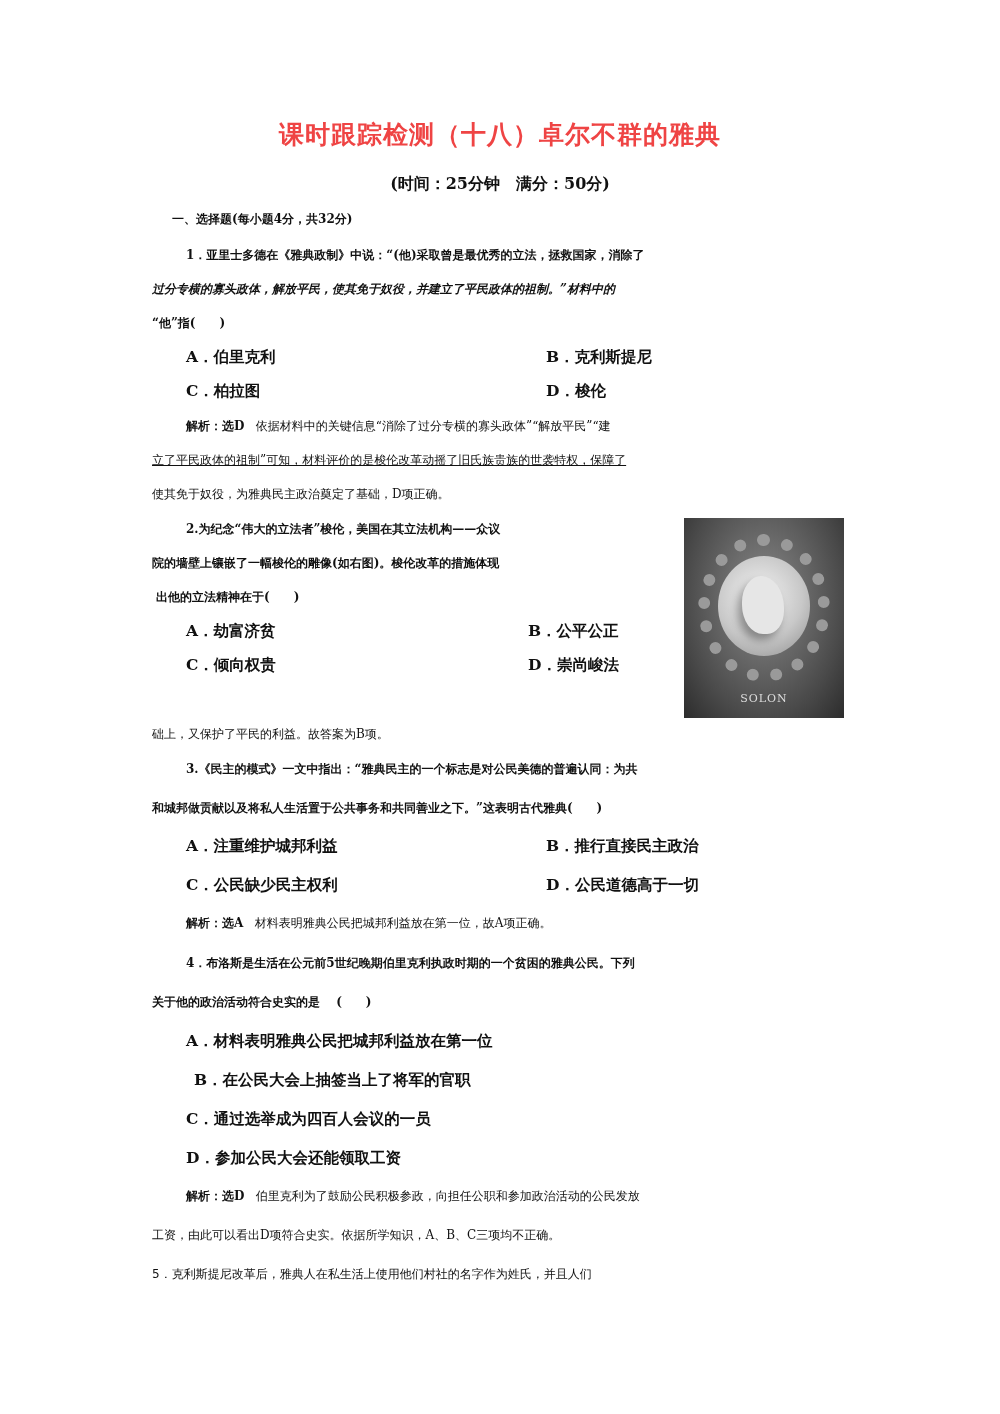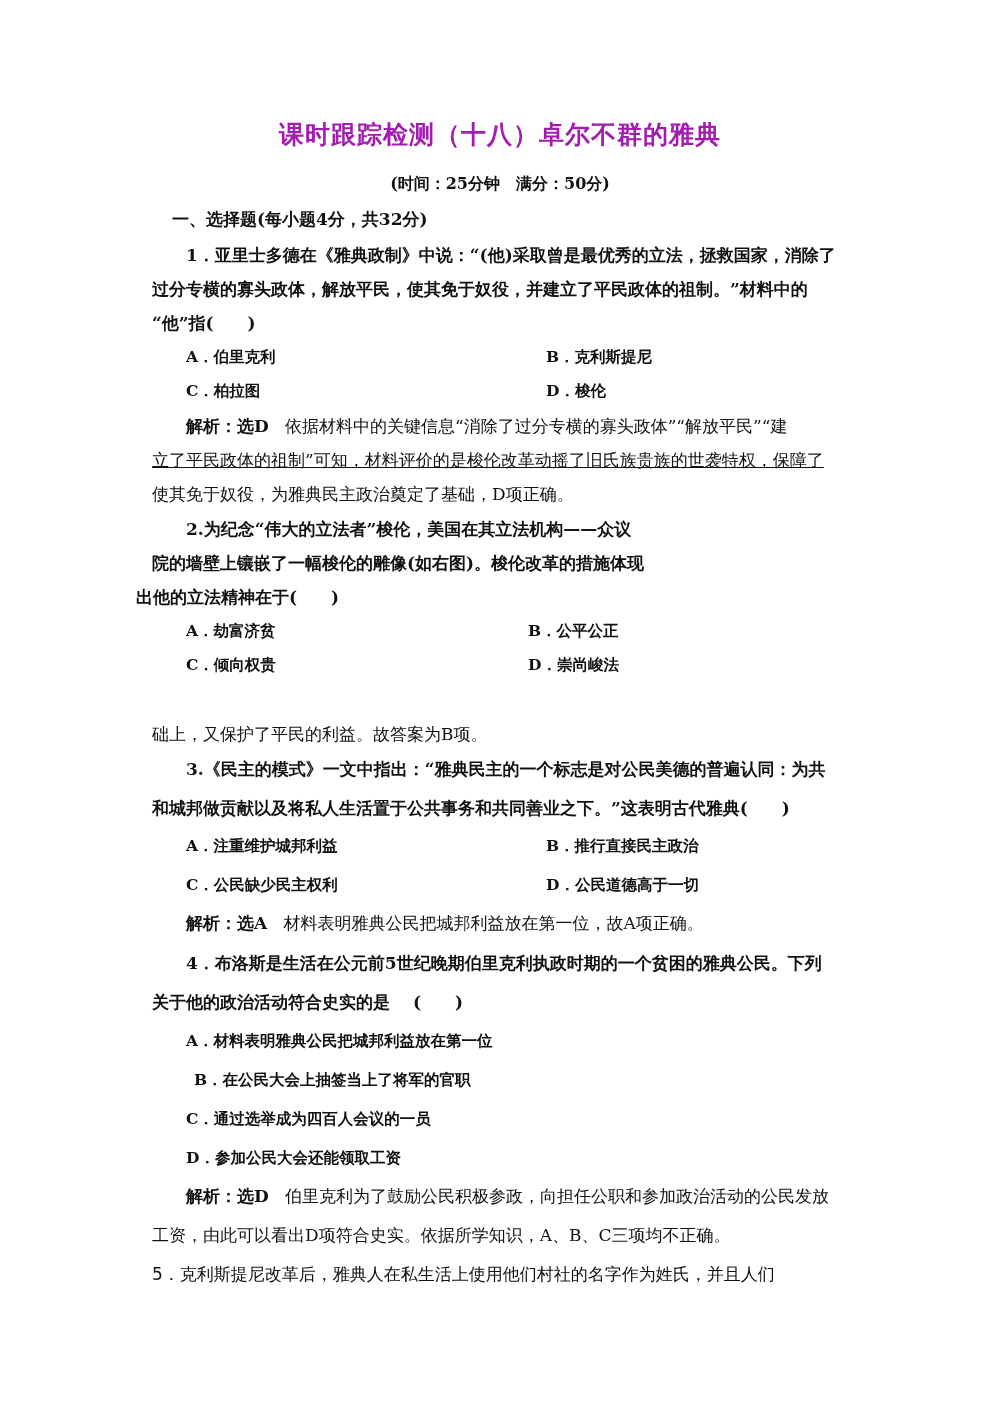--- a/index.html
+++ b/index.html
@@ -5,29 +5,29 @@
   html, body { margin: 0; padding: 0; background: #ffffff; }
   body {
     width: 1000px; height: 1414px; position: relative; overflow: hidden;
     font-family: "DejaVu Serif", "Liberation Serif", serif;
     color: #111111;
   }
   .page { position: absolute; left: 0; top: 0; width: 1000px; height: 1414px; }
   .title {
     position: absolute; left: 0; width: 1000px; top: 118px; text-align: center;
     font-family: "DejaVu Sans", "Liberation Sans", sans-serif;
-    font-size: 25px; font-weight: bold; color: #a21caf; letter-spacing: 1px;
+    font-size: 25px; font-weight: bold; color: #ef4444; letter-spacing: 1px;
   }
   .meta {
     position: absolute; left: 0; width: 1000px; top: 174px; text-align: center;
     font-size: 16px; font-weight: bold;
   }
   .line {
     position: absolute; left: 0; white-space: nowrap;
-    font-size: 17px; font-weight: bold; line-height: 20px;
+    font-size: 12px; font-weight: bold; line-height: 20px;
   }
   .ans { font-family: "DejaVu Serif", "Liberation Serif", serif; font-weight: normal; }
   .ans .lbl { font-weight: bold; }
   .opt { position: absolute; white-space: nowrap; font-size: 15.5px; font-weight: bold; line-height: 20px; }
   .portrait {
     position: absolute; left: 684px; top: 518px; width: 160px; height: 200px;
     background: radial-gradient(ellipse at 50% 40%, #8a8a8a 0%, #4a4a4a 70%, #2c2c2c 100%);
     overflow: hidden;
   }
   .medal {
@@ -52,41 +52,47 @@
 <body>
 
 <div class="page">
 
   <div class="title">课时跟踪检测（十八）卓尔不群的雅典</div>
   <div class="meta">(时间：25分钟　满分：50分)</div>
 
   <div class="line" style="left:172px;top:209px;">一、选择题(每小题4分，共32分)</div>
 
   <div class="line" style="left:186px;top:245px;">1．亚里士多德在《雅典政制》中说：“(他)采取曾是最优秀的立法，拯救国家，消除了</div>
-  <div class="line" style="left:152px;top:279px;">过分专横的寡头政体，解放平民，使其免于奴役，并建立了平民政体的祖制。”材料中的</div>
+  <div class="line" style="left:152px;top:279px;font-style:italic;">过分专横的寡头政体，解放平民，使其免于奴役，并建立了平民政体的祖制。”材料中的</div>
   <div class="line" style="left:152px;top:313px;">“他”指(　　)</div>
   <div class="opt" style="left:186px;top:347px;">A．伯里克利</div>
   <div class="opt" style="left:546px;top:347px;">B．克利斯提尼</div>
   <div class="opt" style="left:186px;top:381px;">C．柏拉图</div>
   <div class="opt" style="left:546px;top:381px;">D．梭伦</div>
   <div class="line ans" style="left:186px;top:416px;">
     <span class="lbl">解析：选D</span>&nbsp;&nbsp;&nbsp;<span>依据材料中的关键信息“消除了过分专横的寡头政体”“解放平民”“建</span>
   </div>
   <div class="line ans" style="left:152px;top:450px;text-decoration:underline;">立了平民政体的祖制”可知，材料评价的是梭伦改革动摇了旧氏族贵族的世袭特权，保障了</div>
   <div class="line ans" style="left:152px;top:484px;">使其免于奴役，为雅典民主政治奠定了基础，D项正确。</div>
 
   <div class="line" style="left:186px;top:519px;">2.为纪念“伟大的立法者”梭伦，美国在其立法机构——众议</div>
   <div class="line" style="left:152px;top:553px;">院的墙壁上镶嵌了一幅梭伦的雕像(如右图)。梭伦改革的措施体现</div>
-  <div class="line" style="left:136px;top:587px;">出他的立法精神在于(　　)</div>
+  <div class="line" style="left:156px;top:587px;">出他的立法精神在于(　　)</div>
   <div class="opt" style="left:186px;top:621px;">A．劫富济贫</div>
   <div class="opt" style="left:528px;top:621px;">B．公平公正</div>
   <div class="opt" style="left:186px;top:655px;">C．倾向权贵</div>
   <div class="opt" style="left:528px;top:655px;">D．崇尚峻法</div>
   <div class="line ans" style="left:152px;top:724px;">础上，又保护了平民的利益。故答案为B项。</div>
 
+  <div class="portrait">
+    <div class="wreath"></div>
+    <div class="medal"></div>
+    <div class="head"></div>
+    <div class="plaque-label">SOLON</div>
+  </div>
 
   <div class="line" style="left:186px;top:759px;">3.《民主的模式》一文中指出：“雅典民主的一个标志是对公民美德的普遍认同：为共</div>
   <div class="line" style="left:152px;top:798px;">和城邦做贡献以及将私人生活置于公共事务和共同善业之下。”这表明古代雅典(　　)</div>
   <div class="opt" style="left:186px;top:836px;">A．注重维护城邦利益</div>
   <div class="opt" style="left:546px;top:836px;">B．推行直接民主政治</div>
   <div class="opt" style="left:186px;top:875px;">C．公民缺少民主权利</div>
   <div class="opt" style="left:546px;top:875px;">D．公民道德高于一切</div>
   <div class="line ans" style="left:186px;top:913px;">
     <span class="lbl">解析：选A</span>&nbsp;&nbsp;&nbsp;<span>材料表明雅典公民把城邦利益放在第一位，故A项正确。</span>
   </div>

